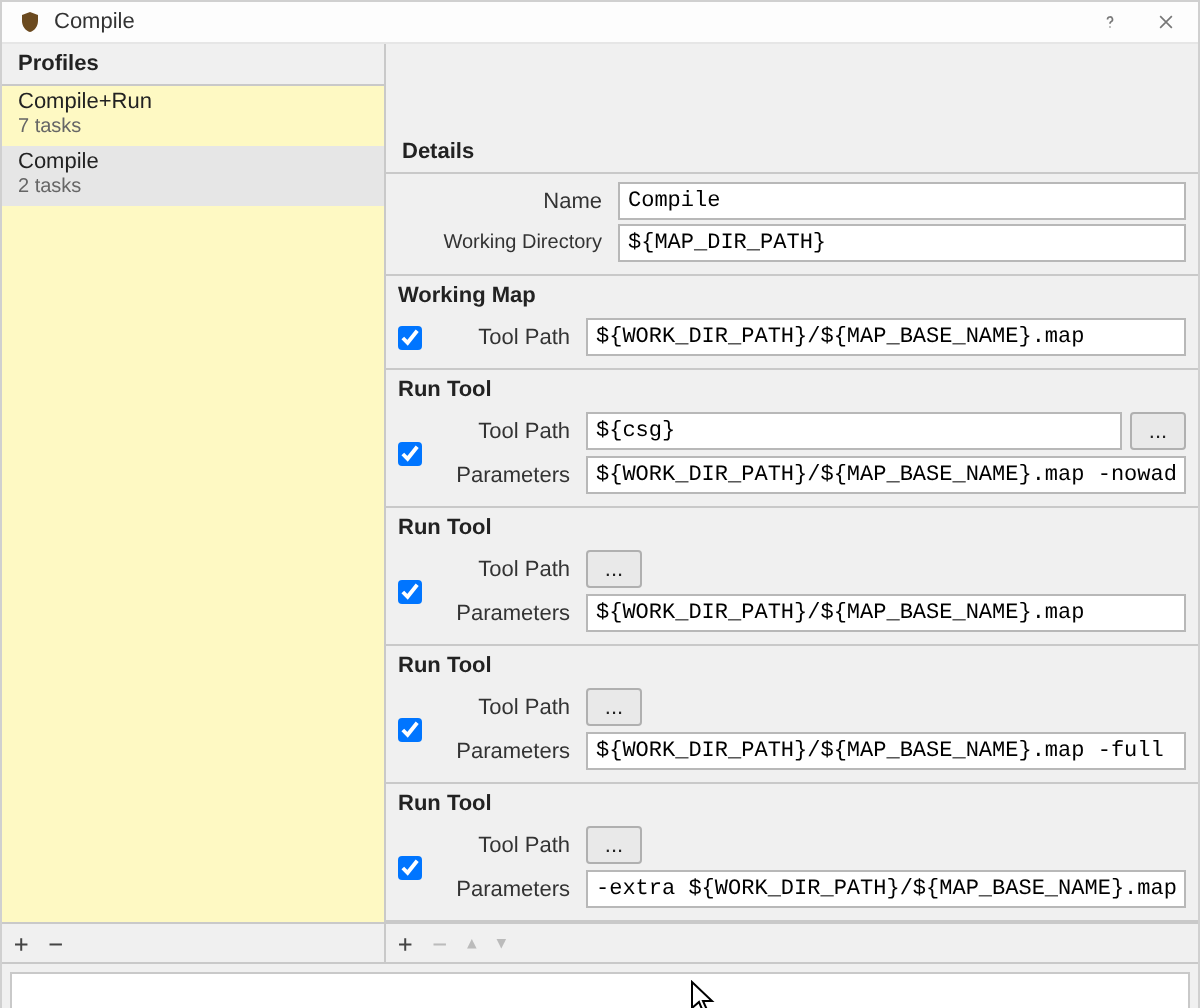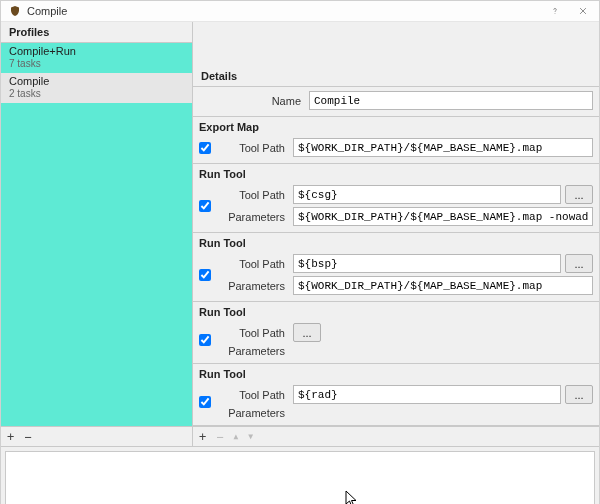--- a/index.html
+++ b/index.html
@@ -11,21 +11,21 @@
   .tctl { width:28px; height:20px; display:flex; align-items:center; justify-content:center; color:#777; }
   .tctl svg { stroke:#777; }
 
   .body { flex:1; display:flex; flex-direction:column; background:#f0f0f0; }
   .top { flex:1; display:flex; min-height:0; border-bottom:1px solid #c9c9c9;}
   .pane { display:flex; flex-direction:column; }
   .pane.left { width:192px; background:#f0f0f0; border-right:1px solid #c9c9c9; }
   .pane.right { flex:1; overflow:auto;margin-top:44px; }
 
   .section-head { font-weight:600; font-size:11px; padding:4px 8px; background:#f0f0f0; border-bottom:1px solid #c9c9c9; }
-  .profiles-list { flex:1; background:#5eead4; }
+  .profiles-list { flex:1; background:#fef9c3; }
   .profile { padding:2px 8px 3px 8px; border-bottom:1px solid transparent; }
   .profile.active { background:#e6e6e6; }
   .profile .pname { font-size:11px; line-height:13px; }
   .profile .psub { font-size:10px; color:#666; line-height:11px; }
 
   .detail-block { border-bottom:1px solid #c9c9c9; padding:2px 6px 4px 6px; background:#f0f0f0;}
   .detail-head { font-weight:600; font-size:11px; padding:2px 0 3px 0; }
   .row { display:flex; align-items:center; gap:4px; margin:2px 0; }
   .row input[type=checkbox] { margin:0 2px 0 0; width:12px; height:12px; }
   .lbl { width:88px; font-size:11px; text-align:right; padding-right:4px; color:#333; white-space:nowrap; }
@@ -88,24 +88,28 @@
       </div>
 
       <div class="pane right">
         <div class="section-head">Details</div>
 
         <div class="detail-block">
           <div class="row noCB">
             <div class="lbl">Name</div>
             <input class="field" value="Compile" style="">
           </div>
-        </div>
-
-        <div class="detail-block">
-          <div class="detail-head">Export Map</div>
+          <div class="row noCB">
+            <div class="lbl" style="font-size:10px">Working Directory</div>
+            <input class="field" value="${MAP_DIR_PATH}" style="">
+          </div>
+        </div>
+
+        <div class="detail-block">
+          <div class="detail-head">Working Map</div>
           <div class="row">
             <input type="checkbox" checked="" style="">
             <div class="lbl" style="width:72px">Tool Path</div>
             <input class="field" value="${WORK_DIR_PATH}/${MAP_BASE_NAME}.map" style="">
           </div>
         </div>
 
         <div class="detail-block">
           <div class="detail-head">Run Tool</div>
           <div class="row">
@@ -124,21 +128,20 @@
           </div>
         </div>
 
         <div class="detail-block">
           <div class="detail-head">Run Tool</div>
           <div class="row">
             <input type="checkbox" checked="" style="align-self: center;">
             <div style="flex:1">
               <div class="row" style="margin:0 0 3px 0">
                 <div class="lbl" style="width:72px">Tool Path</div>
-                <input class="field" value="${bsp}" style="">
                 <div class="dotbtn">...</div>
               </div>
               <div class="row" style="margin:0">
                 <div class="lbl" style="width:72px">Parameters</div>
                 <input class="field" value="${WORK_DIR_PATH}/${MAP_BASE_NAME}.map" style="">
               </div>
             </div>
           </div>
         </div>
 
@@ -146,37 +149,38 @@
           <div class="detail-head">Run Tool</div>
           <div class="row">
             <input type="checkbox" checked="" style="align-self: center;">
             <div style="flex:1">
               <div class="row" style="margin:0 0 3px 0">
                 <div class="lbl" style="width:72px">Tool Path</div>
                 <div class="dotbtn">...</div>
               </div>
               <div class="row" style="margin:0">
                 <div class="lbl" style="width:72px">Parameters</div>
-              </div>
-            </div>
-          </div>
-        </div>
-
-        <div class="detail-block">
-          <div class="detail-head">Run Tool</div>
-          <div class="row">
-            <input type="checkbox" checked="" style="align-self: center;">
-            <div style="flex:1">
-              <div class="row" style="margin:0 0 3px 0">
-                <div class="lbl" style="width:72px">Tool Path</div>
-                <input class="field" value="${rad}" style="">
-                <div class="dotbtn">...</div>
-              </div>
-              <div class="row" style="margin:0">
-                <div class="lbl" style="width:72px">Parameters</div>
+                <input class="field" value="${WORK_DIR_PATH}/${MAP_BASE_NAME}.map -full" style="">
+              </div>
+            </div>
+          </div>
+        </div>
+
+        <div class="detail-block">
+          <div class="detail-head">Run Tool</div>
+          <div class="row">
+            <input type="checkbox" checked="" style="align-self: center;">
+            <div style="flex:1">
+              <div class="row" style="margin:0 0 3px 0">
+                <div class="lbl" style="width:72px">Tool Path</div>
+                <div class="dotbtn">...</div>
+              </div>
+              <div class="row" style="margin:0">
+                <div class="lbl" style="width:72px">Parameters</div>
+                <input class="field" value="-extra ${WORK_DIR_PATH}/${MAP_BASE_NAME}.map" style="">
               </div>
             </div>
           </div>
         </div>
 
         <div class="list-controls">
           <span>+</span>
           <span class="dim">−</span>
           <span class="dim" style="font-size:8px">▲</span>
           <span class="dim" style="font-size:8px">▼</span>

